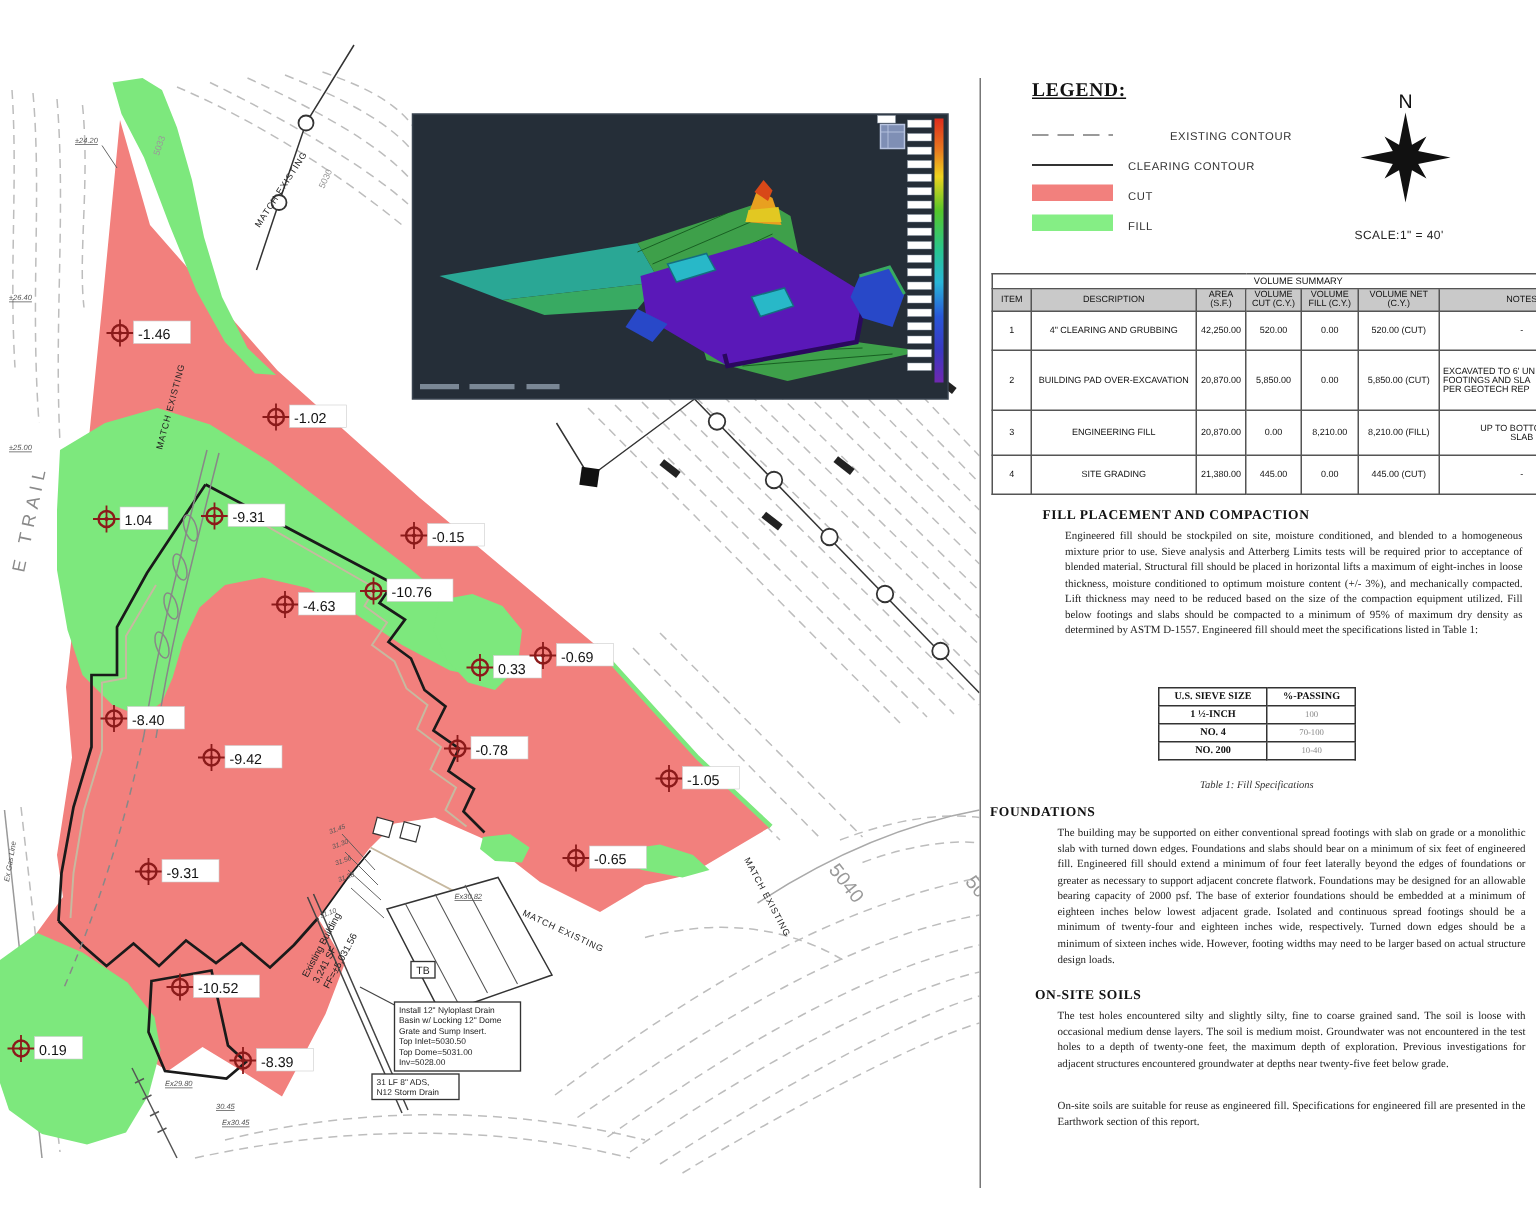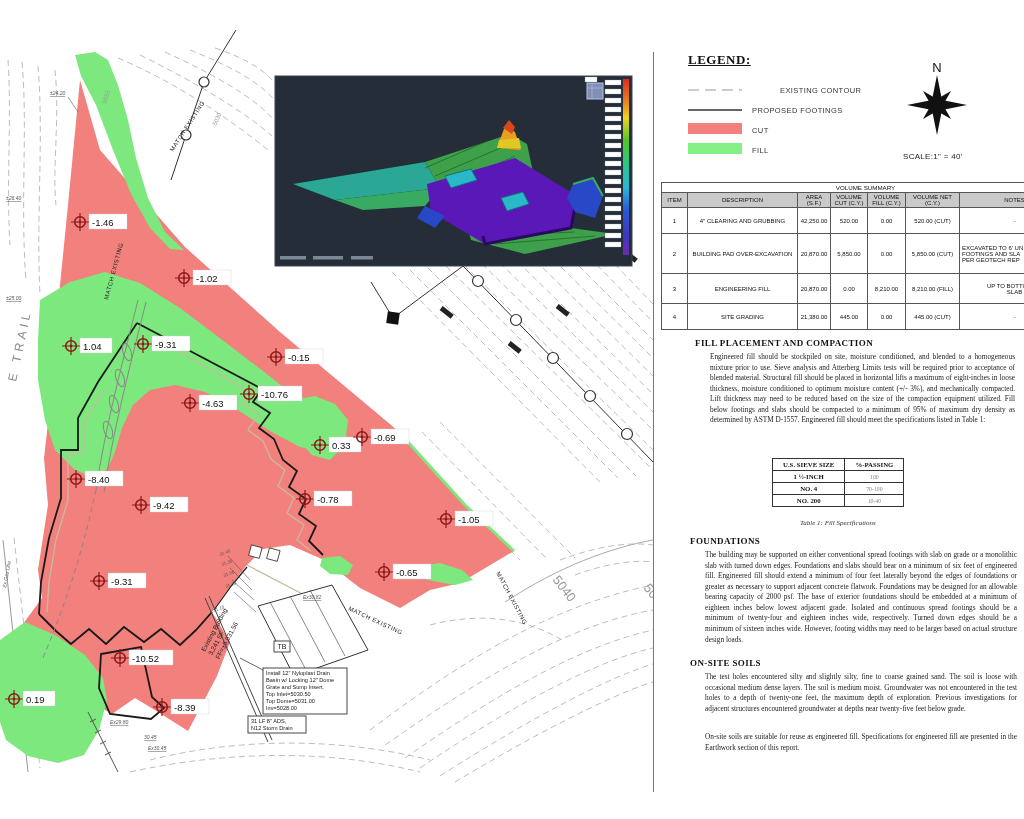--- a/index.html
+++ b/index.html
@@ -406,21 +406,21 @@
   <div class="vsep"></div>
 
   <div class="abs legend-title" style="left:688px;top:52px;">LEGEND:</div>
   <svg class="abs" style="left:686px;top:82px;" width="60" height="80">
     <line x1="2" y1="8" x2="56" y2="8" stroke="#9a9a9a" stroke-width="1.2" stroke-dasharray="11,6"></line>
     <line x1="2" y1="28" x2="56" y2="28" stroke="#333" stroke-width="1.4"></line>
     <rect x="2" y="41" width="54" height="11" fill="#F2807D"></rect>
     <rect x="2" y="61" width="54" height="11" fill="#85EE85"></rect>
   </svg>
   <div class="abs legend-label" style="left:752px;top:86px;margin-left:28px;">EXISTING CONTOUR</div>
-  <div class="abs legend-label" style="left:752px;top:106px;">PROPOSED FOOTINGS</div>
+  <div class="abs legend-label" style="left:752px;top:106px;">CLEARING CONTOUR</div>
   <div class="abs legend-label" style="left:752px;top:126px;text-align:center;">CUT</div>
   <div class="abs legend-label" style="left:752px;top:146px;">FILL</div>
 
   <svg class="abs" style="left:895px;top:58px;" width="95" height="90">
     <text x="42" y="14" font-family="Liberation Serif,serif" font-size="13" fill="#111" text-anchor="middle">N</text>
     <g fill="#111">
       <path d="M56,33 L48,47 56,61 42,53 28,61 36,47 28,33 42,41 Z" transform="translate(0,0)"></path>
       <path d="M42,17 L47,42 72,47 47,52 42,77 37,52 12,47 37,42 Z"></path>
     </g>
   </svg>
@@ -512,20 +512,20 @@
           <td class="val">70-100</td>
         </tr>
     <tr>
           <td>NO. 200</td>
           <td class="val">10-40</td>
         </tr>
   </tbody>
     </table>
   <div class="abs tbl-cap" style="left:800px;top:519px;text-align:right;">Table 1: Fill Specifications</div>
 
-  <div class="abs sec-head" style="left:690px;top:536px;">FOUNDATIONS</div>
+  <div class="abs sec-head" style="left:660px;top:536px;">FOUNDATIONS</div>
   <div class="abs sec-body" style="left:705px;top:550px;width:312px;">The building may be supported on either conventional spread footings with slab on grade or a monolithic slab with turned down edges.  Foundations and slabs should bear on a minimum of six feet of engineered fill.  Engineered fill should extend a minimum of four feet laterally beyond the edges of foundations or greater as necessary to support adjacent concrete flatwork.  Foundations may be designed for an allowable bearing capacity of 2000 psf.  The base of exterior foundations should be embedded at a minimum of eighteen inches below lowest adjacent grade.  Isolated and continuous spread footings should be a minimum of twenty-four and eighteen inches wide, respectively.  Turned down edges should be a minimum of sixteen inches wide.  However, footing widths may need to be larger based on actual structure design loads.</div>
 
   <div class="abs sec-head" style="left:690px;top:658px;">ON-SITE SOILS</div>
   <div class="abs sec-body" style="left:705px;top:672px;width:312px;">The test holes encountered silty and slightly silty, fine to coarse grained sand.  The soil is loose with occasional medium dense layers.  The soil is medium moist.  Groundwater was not encountered in the test holes to a depth of twenty-one feet, the maximum depth of exploration.  Previous investigations for adjacent structures encountered groundwater at depths near twenty-five feet below grade.</div>
   <div class="abs sec-body" style="left:705px;top:732px;width:312px;">On-site soils are suitable for reuse as engineered fill.  Specifications for engineered fill are presented in the Earthwork section of this report.</div>
 
 </div>
 
 </body></html>

